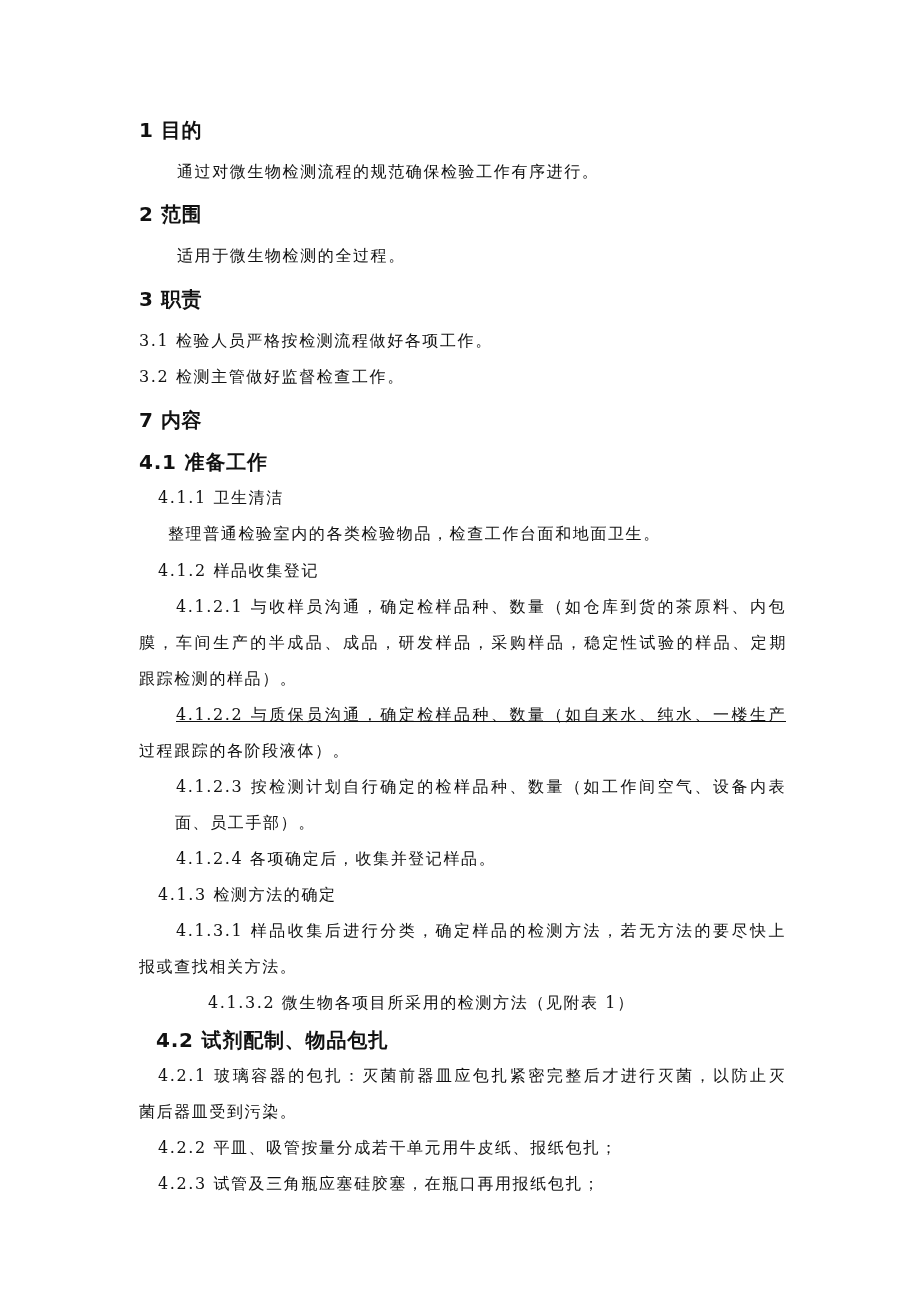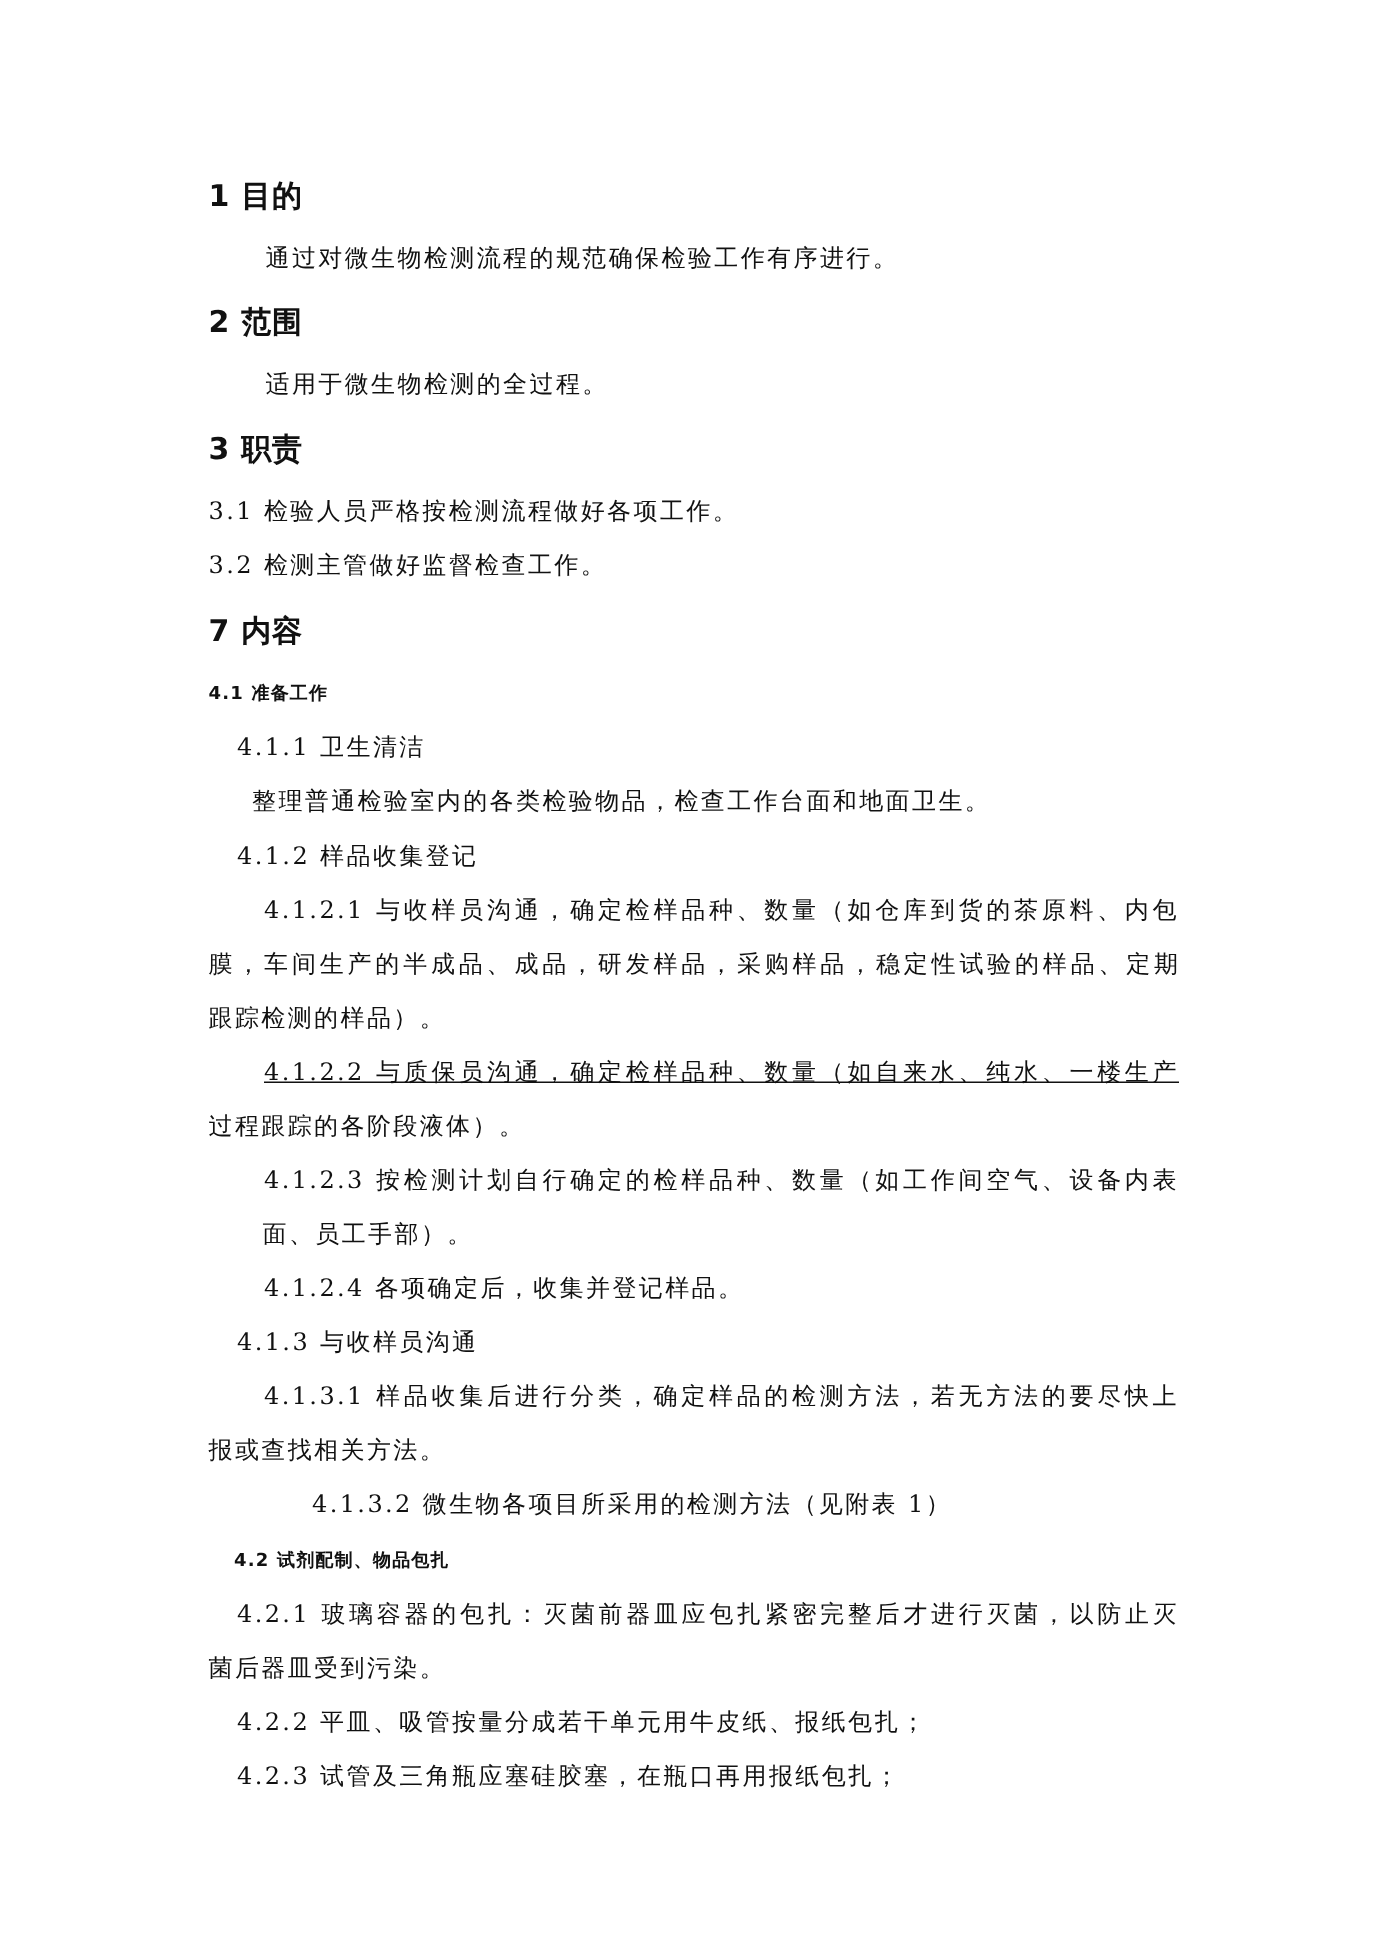--- a/index.html
+++ b/index.html
@@ -4,21 +4,21 @@
   <style>
     html, body { margin: 0; padding: 0; background: #ffffff; }
     body {
       width: 920px; height: 1302px; position: relative; overflow: hidden;
       font-family: "DejaVu Serif", "Liberation Serif", serif;
       color: #111111;
     }
     .page { position: absolute; left: 0; top: 0; width: 760px; height: 1302px; }
     .line { position: absolute; white-space: nowrap; font-size: 16px; letter-spacing: 1.6px; line-height: 20px; }
     .h1 { font-family: "DejaVu Sans", "Liberation Sans", sans-serif; font-size: 20px; font-weight: bold; letter-spacing: 0.5px; line-height: 24px; }
-    .h2 { font-family: "DejaVu Sans", "Liberation Sans", sans-serif; font-size: 12px; font-weight: bold; letter-spacing: 0.8px; }
+    .h2 { font-family: "DejaVu Sans", "Liberation Sans", sans-serif; font-size: 20px; font-weight: bold; letter-spacing: 0.8px; }
     .justify { width: 648px; text-align: justify; text-align-last: justify; }
   </style>
 </head>
 <body>
 
 <div class="page">
   <div class="line h1" style="left:139px; top:118px;">1 目的</div>
   <div class="line" style="left:177px; top:162px;">通过对微生物检测流程的规范确保检验工作有序进行。</div>
 
   <div class="line h1" style="left:139px; top:202px;">2 范围</div>
@@ -42,21 +42,21 @@
   <div class="line" style="left:139px; top:669px;">跟踪检测的样品）。</div>
 
   <div class="line justify" style="left:176px; width:610px; top:705px;text-decoration:underline;">4.1.2.2 与质保员沟通，确定检样品种、数量（如自来水、纯水、一楼生产</div>
   <div class="line" style="left:139px; top:741px;">过程跟踪的各阶段液体）。</div>
 
   <div class="line justify" style="left:176px; width:610px; top:777px;">4.1.2.3 按检测计划自行确定的检样品种、数量（如工作间空气、设备内表</div>
   <div class="line" style="left:139px; top:813px;margin-left:36px;">面、员工手部）。</div>
 
   <div class="line" style="left:176px; top:849px;">4.1.2.4 各项确定后，收集并登记样品。</div>
 
-  <div class="line" style="left:158px; top:885px;">4.1.3 与收样员沟通</div>
+  <div class="line" style="left:158px; top:885px;">4.1.3 检测方法的确定</div>
 
   <div class="line justify" style="left:176px; width:610px; top:921px;">4.1.3.1 样品收集后进行分类，确定样品的检测方法，若无方法的要尽快上</div>
   <div class="line" style="left:139px; top:957px;">报或查找相关方法。</div>
 
   <div class="line" style="left:176px; top:993px;margin-left:32px;">4.1.3.2 微生物各项目所采用的检测方法（见附表 1）</div>
 
   <div class="line h2" style="left:156px; top:1030px;">4.2 试剂配制、物品包扎</div>
 
   <div class="line justify" style="left:158px; width:628px; top:1066px;">4.2.1 玻璃容器的包扎：灭菌前器皿应包扎紧密完整后才进行灭菌，以防止灭</div>
   <div class="line" style="left:139px; top:1102px;">菌后器皿受到污染。</div>

